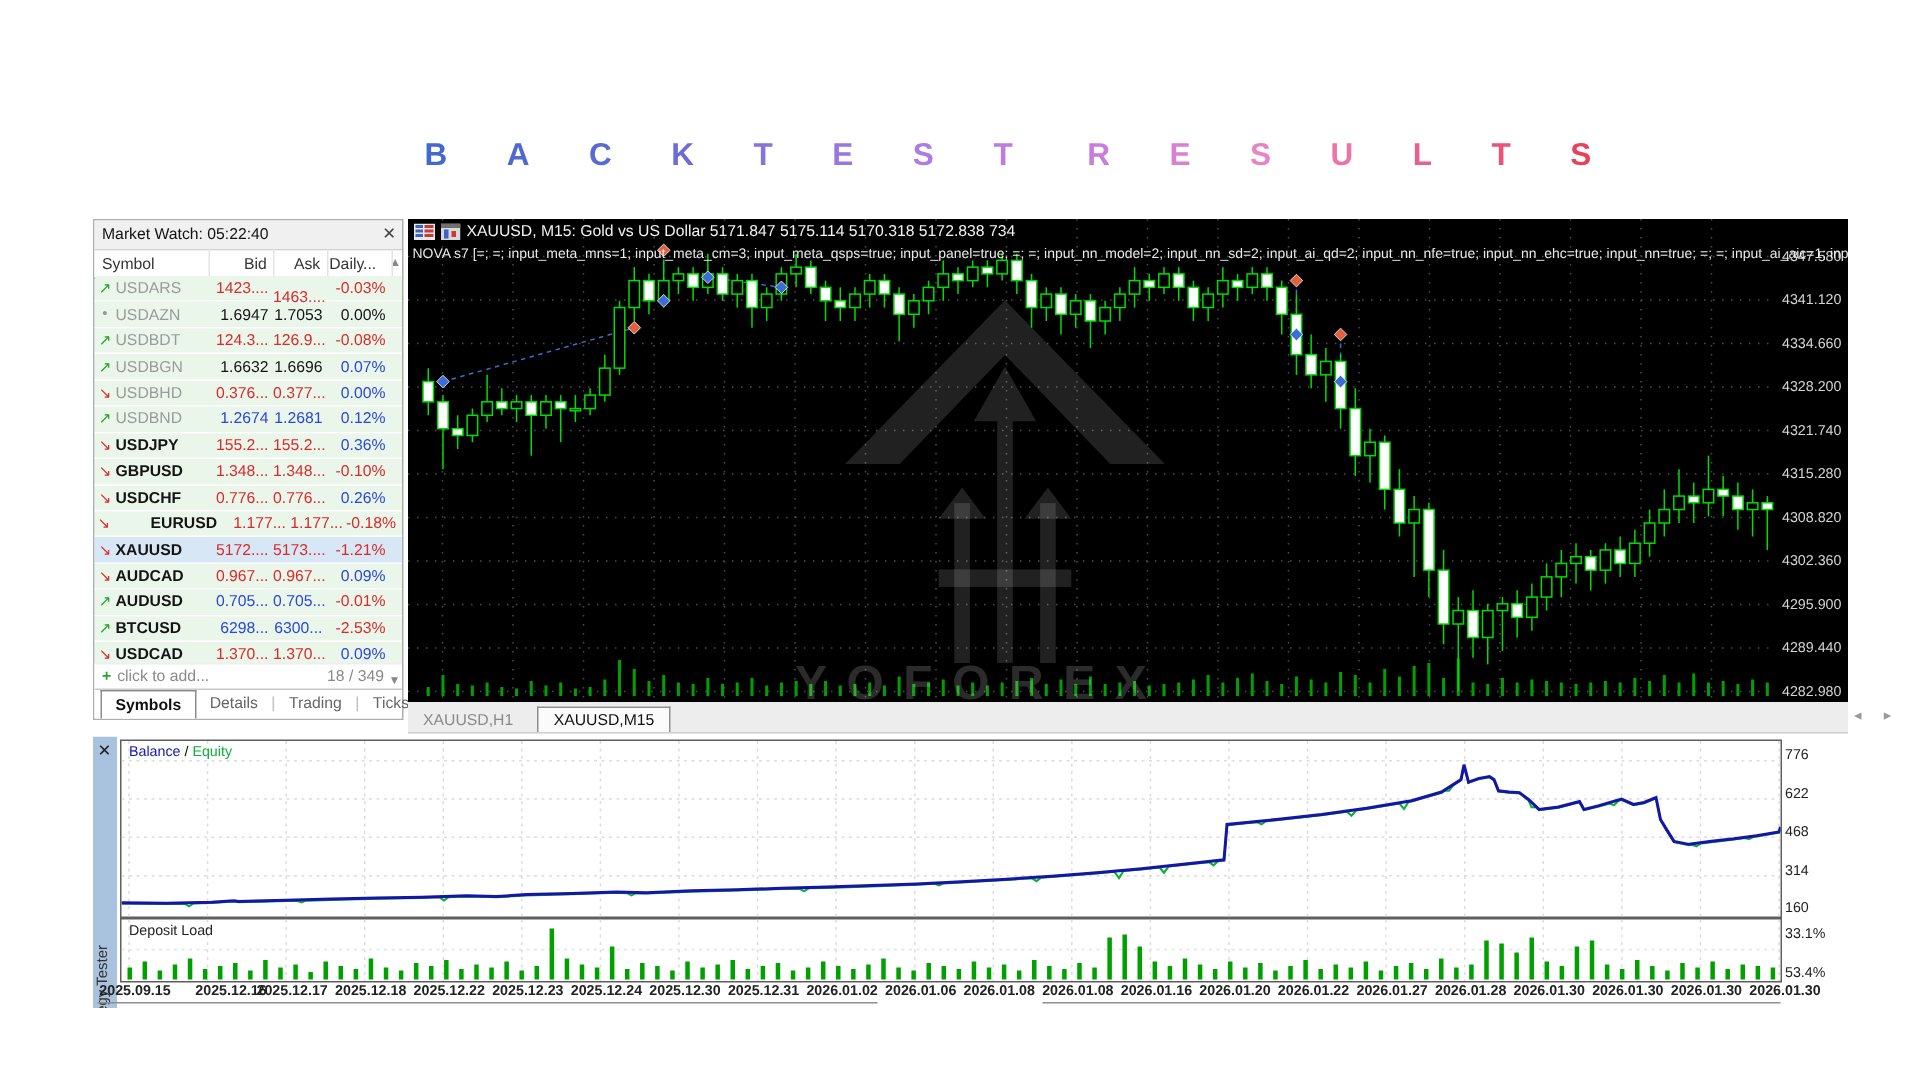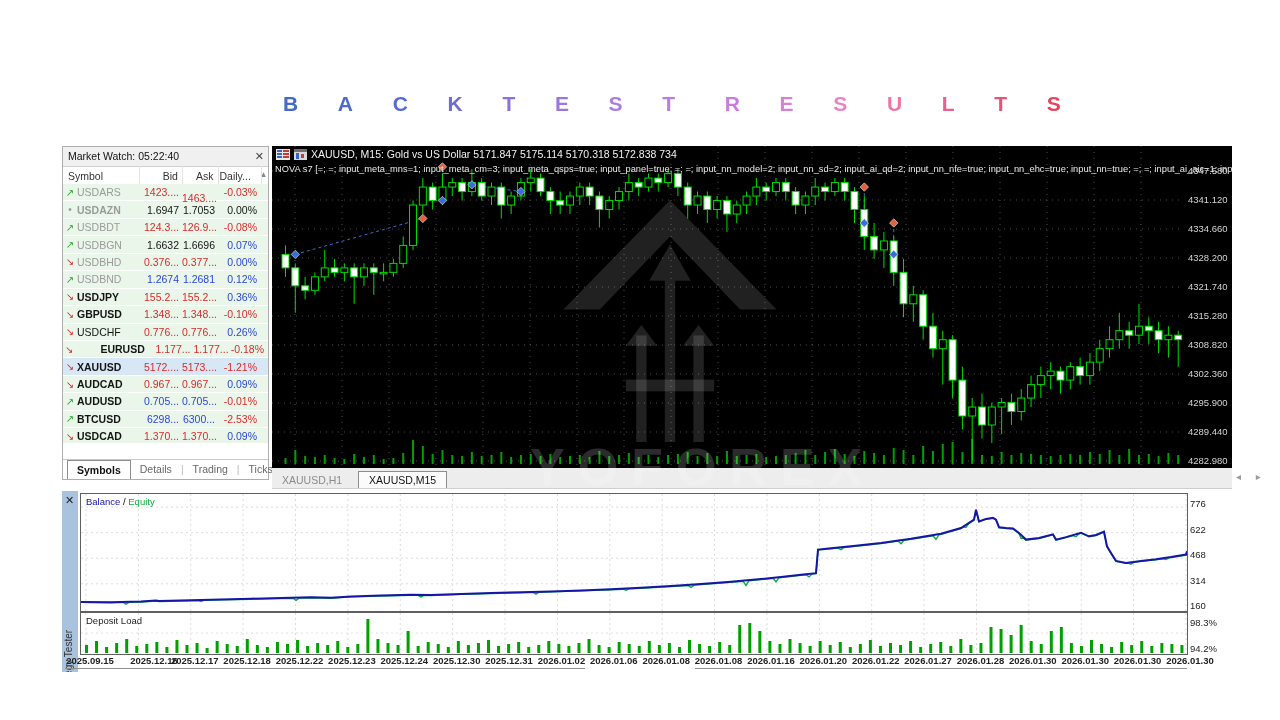--- a/index.html
+++ b/index.html
@@ -60,21 +60,21 @@
             border-bottom:1px solid #cfcfcf;display:flex;align-items:flex-end;
             font-size:10.5px;box-sizing:border-box;}
   .ctab{padding:2px 10px;color:#8a8a8a;}
   .ctab.active{background:#fbfbfb;border:1px solid #8d8d8d;border-bottom:none;
                color:#111;margin-left:6px;}
   #tab-scroll{position:absolute;left:1236px;top:471px;color:#9a9a9a;font-size:10px;
               letter-spacing:6px;}
 
   
   #watermark{left:540px;top:200px;width:260px;height:300px;pointer-events:none;z-index:4;}
-  #wm-text{position:absolute;left:-10px;top:237px;font-size:52px;font-weight:bold;
+  #wm-text{position:absolute;left:-10px;top:237px;font-size:32px;font-weight:bold;
            letter-spacing:13px;color:rgba(255,255,255,0.17);white-space:nowrap;}
 
   
   #tester{left:62px;top:491px;width:1172px;height:181px;overflow:hidden;}
   #vstrip{position:absolute;left:0;top:0;width:16px;height:181px;background:#a9c2dd;}
   #vstrip-close{position:absolute;left:3px;top:3px;color:#222;font-size:11px;}
   #vstrip-label{position:absolute;left:1px;top:66px;height:140px;
                 writing-mode:vertical-rl;transform:rotate(180deg);
                 font-size:10px;color:#333;white-space:nowrap;}
   #bal-box{position:absolute;left:18px;top:2px;width:1106px;height:117px;
@@ -128,21 +128,21 @@
   <div id="mw-rows">
       <div class="mwrow">
         <div class="ar" style="color: rgb(35, 161, 38);">↗</div>
         <div class="sy" style="color: rgb(154, 154, 154); font-weight: normal;">USDARS</div>
         <div class="bd" style="color: rgb(217, 43, 43);">1423....</div>
         <div class="ak" style="color: rgb(217, 43, 43); margin-top: 12px;">1463....</div>
         <div class="dl" style="color: rgb(217, 43, 43);">-0.03%</div>
       </div>
       <div class="mwrow">
         <div class="ar" style="color: rgb(153, 153, 153);">•</div>
-        <div class="sy" style="color: rgb(154, 154, 154); font-weight: bold;">USDAZN</div>
+        <div class="sy" style="color: rgb(154, 154, 154); font-weight: normal;">USDAZN</div>
         <div class="bd" style="color: rgb(20, 20, 20);">1.6947</div>
         <div class="ak" style="color: rgb(20, 20, 20);">1.7053</div>
         <div class="dl" style="color: rgb(20, 20, 20);">0.00%</div>
       </div>
       <div class="mwrow">
         <div class="ar" style="color: rgb(35, 161, 38);">↗</div>
         <div class="sy" style="color: rgb(154, 154, 154); font-weight: normal;">USDBDT</div>
         <div class="bd" style="color: rgb(217, 43, 43);">124.3...</div>
         <div class="ak" style="color: rgb(217, 43, 43);">126.9...</div>
         <div class="dl" style="color: rgb(217, 43, 43);">-0.08%</div>
@@ -177,21 +177,21 @@
       </div>
       <div class="mwrow">
         <div class="ar" style="color: rgb(217, 48, 48);">↘</div>
         <div class="sy" style="color: rgb(20, 20, 20); font-weight: bold;">GBPUSD</div>
         <div class="bd" style="color: rgb(217, 43, 43);">1.348...</div>
         <div class="ak" style="color: rgb(217, 43, 43);">1.348...</div>
         <div class="dl" style="color: rgb(217, 43, 43);">-0.10%</div>
       </div>
       <div class="mwrow">
         <div class="ar" style="color: rgb(217, 48, 48);">↘</div>
-        <div class="sy" style="color: rgb(20, 20, 20); font-weight: normal;">USDCHF</div>
+        <div class="sy" style="color: rgb(20, 20, 20); font-weight: bold;">USDCHF</div>
         <div class="bd" style="color: rgb(217, 43, 43);">0.776...</div>
         <div class="ak" style="color: rgb(217, 43, 43);">0.776...</div>
         <div class="dl" style="color: rgb(43, 71, 217);">0.26%</div>
       </div>
       <div class="mwrow">
         <div class="ar" style="color: rgb(217, 48, 48);">↘</div>
         <div class="sy" style="color: rgb(20, 20, 20); font-weight: bold; margin-left: 25px;">EURUSD</div>
         <div class="bd" style="color: rgb(217, 43, 43);">1.177...</div>
         <div class="ak" style="color: rgb(217, 43, 43);">1.177...</div>
         <div class="dl" style="color: rgb(217, 43, 43);">-0.18%</div>
@@ -225,20 +225,25 @@
         <div class="dl" style="color: rgb(217, 43, 43);">-2.53%</div>
       </div>
       <div class="mwrow">
         <div class="ar" style="color: rgb(217, 48, 48);">↘</div>
         <div class="sy" style="color: rgb(20, 20, 20); font-weight: bold;">USDCAD</div>
         <div class="bd" style="color: rgb(217, 43, 43);">1.370...</div>
         <div class="ak" style="color: rgb(217, 43, 43);">1.370...</div>
         <div class="dl" style="color: rgb(43, 71, 217);">0.09%</div>
       </div>
     </div>
+  <div id="mw-footer">
+    <span class="plus">+</span><span>click to add...</span>
+    <span id="mw-count">18 / 349</span>
+    <span id="mw-scroll-dn">▼</span>
+  </div>
   <div id="mw-tabs">
     <span class="mwtab active">Symbols</span>
     <span class="mwtab">Details</span>
     <span class="mwtab-sep">|</span>
     <span class="mwtab">Trading</span>
     <span class="mwtab-sep">|</span>
     <span class="mwtab">Ticks</span>
   </div>
 </div>
 
@@ -796,22 +801,22 @@
         <rect x="1099.45" y="32" width="3" height="8" fill="#00a000"></rect>
       </svg>
   </div>
   <div id="dep-label">Deposit Load</div>
   <div id="ylabs">
       <div class="ylab" style="top: 7px;">776</div>
       <div class="ylab" style="top: 32.7px;">622</div>
       <div class="ylab" style="top: 58.2px;">468</div>
       <div class="ylab" style="top: 83.8px;">314</div>
       <div class="ylab" style="top: 109.4px;">160</div>
-      <div class="ylab" style="top: 126px;">98.3%</div>
-      <div class="ylab" style="top: 152px;">94.2%</div>
+      <div class="ylab" style="top: 126px;">33.1%</div>
+      <div class="ylab" style="top: 152px;">53.4%</div>
     </div>
   <div id="datelabs">
       <div class="datelab" style="left: 28px;">2025.09.15</div>
       <div class="datelab" style="left: 92px;">2025.12.16</div>
       <div class="datelab" style="left: 132.76px;">2025.12.17</div>
       <div class="datelab" style="left: 185.14px;">2025.12.18</div>
       <div class="datelab" style="left: 237.52px;">2025.12.22</div>
       <div class="datelab" style="left: 289.9px;">2025.12.23</div>
       <div class="datelab" style="left: 342.28px;">2025.12.24</div>
       <div class="datelab" style="left: 394.66px;">2025.12.30</div>

